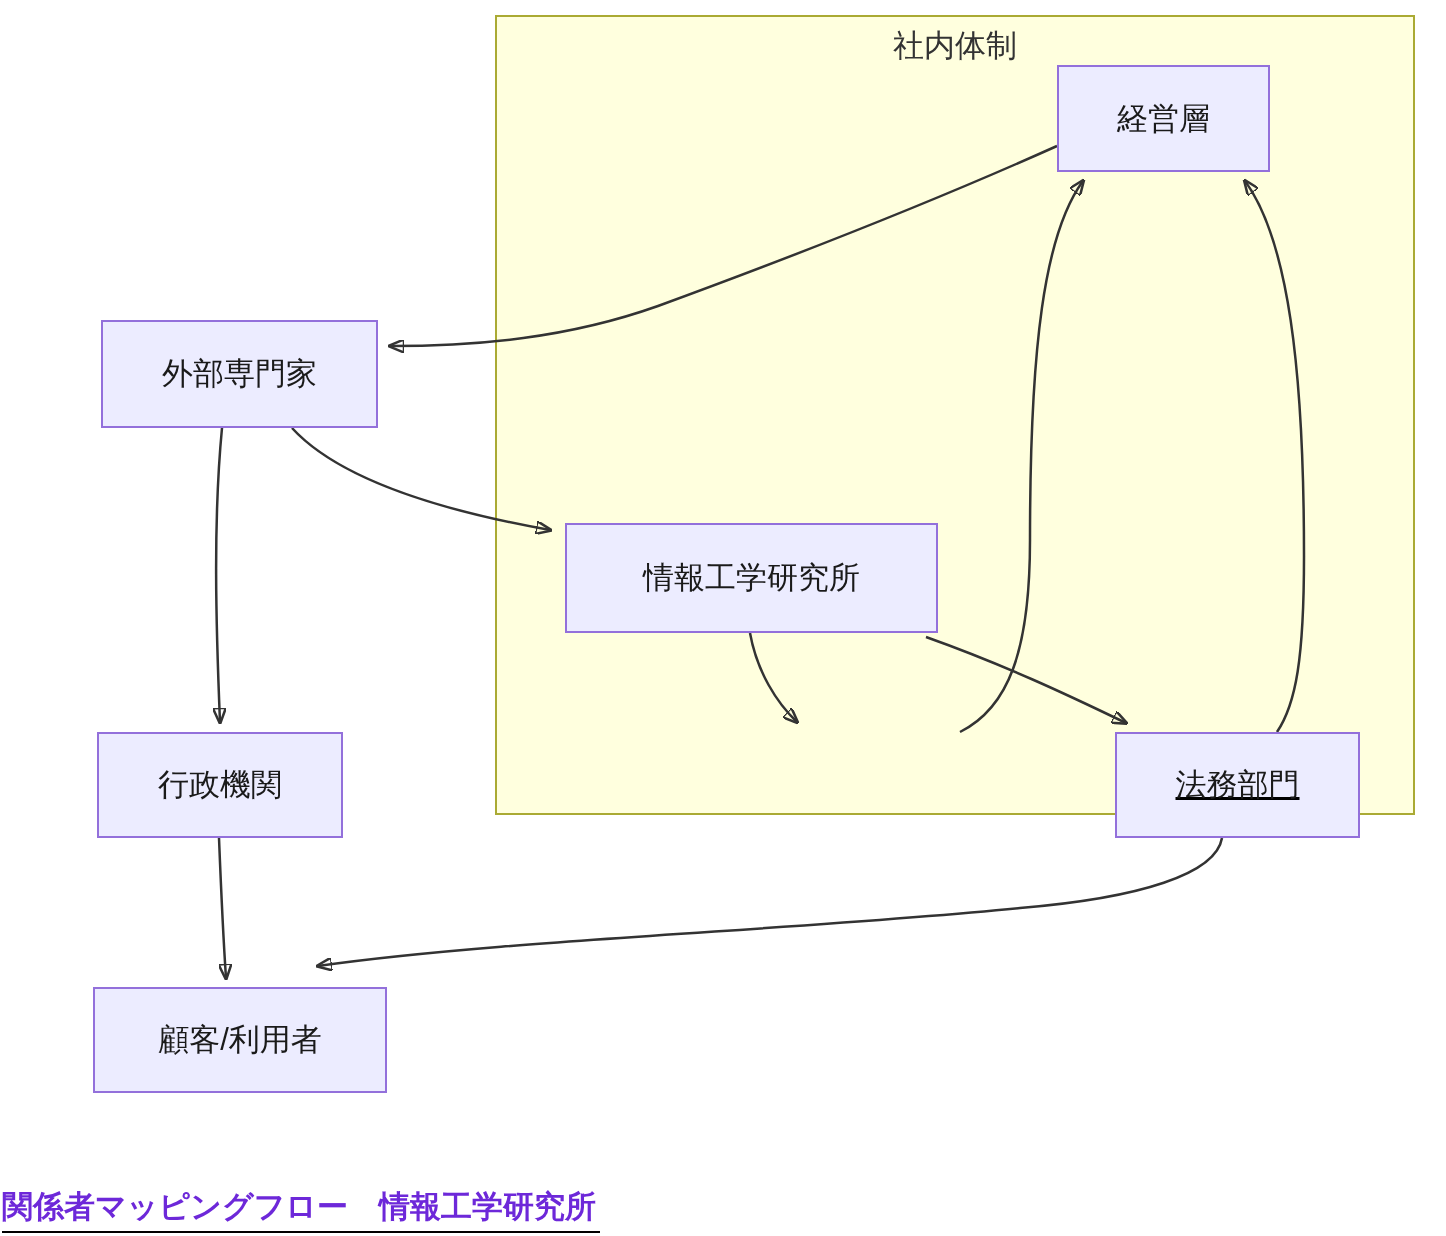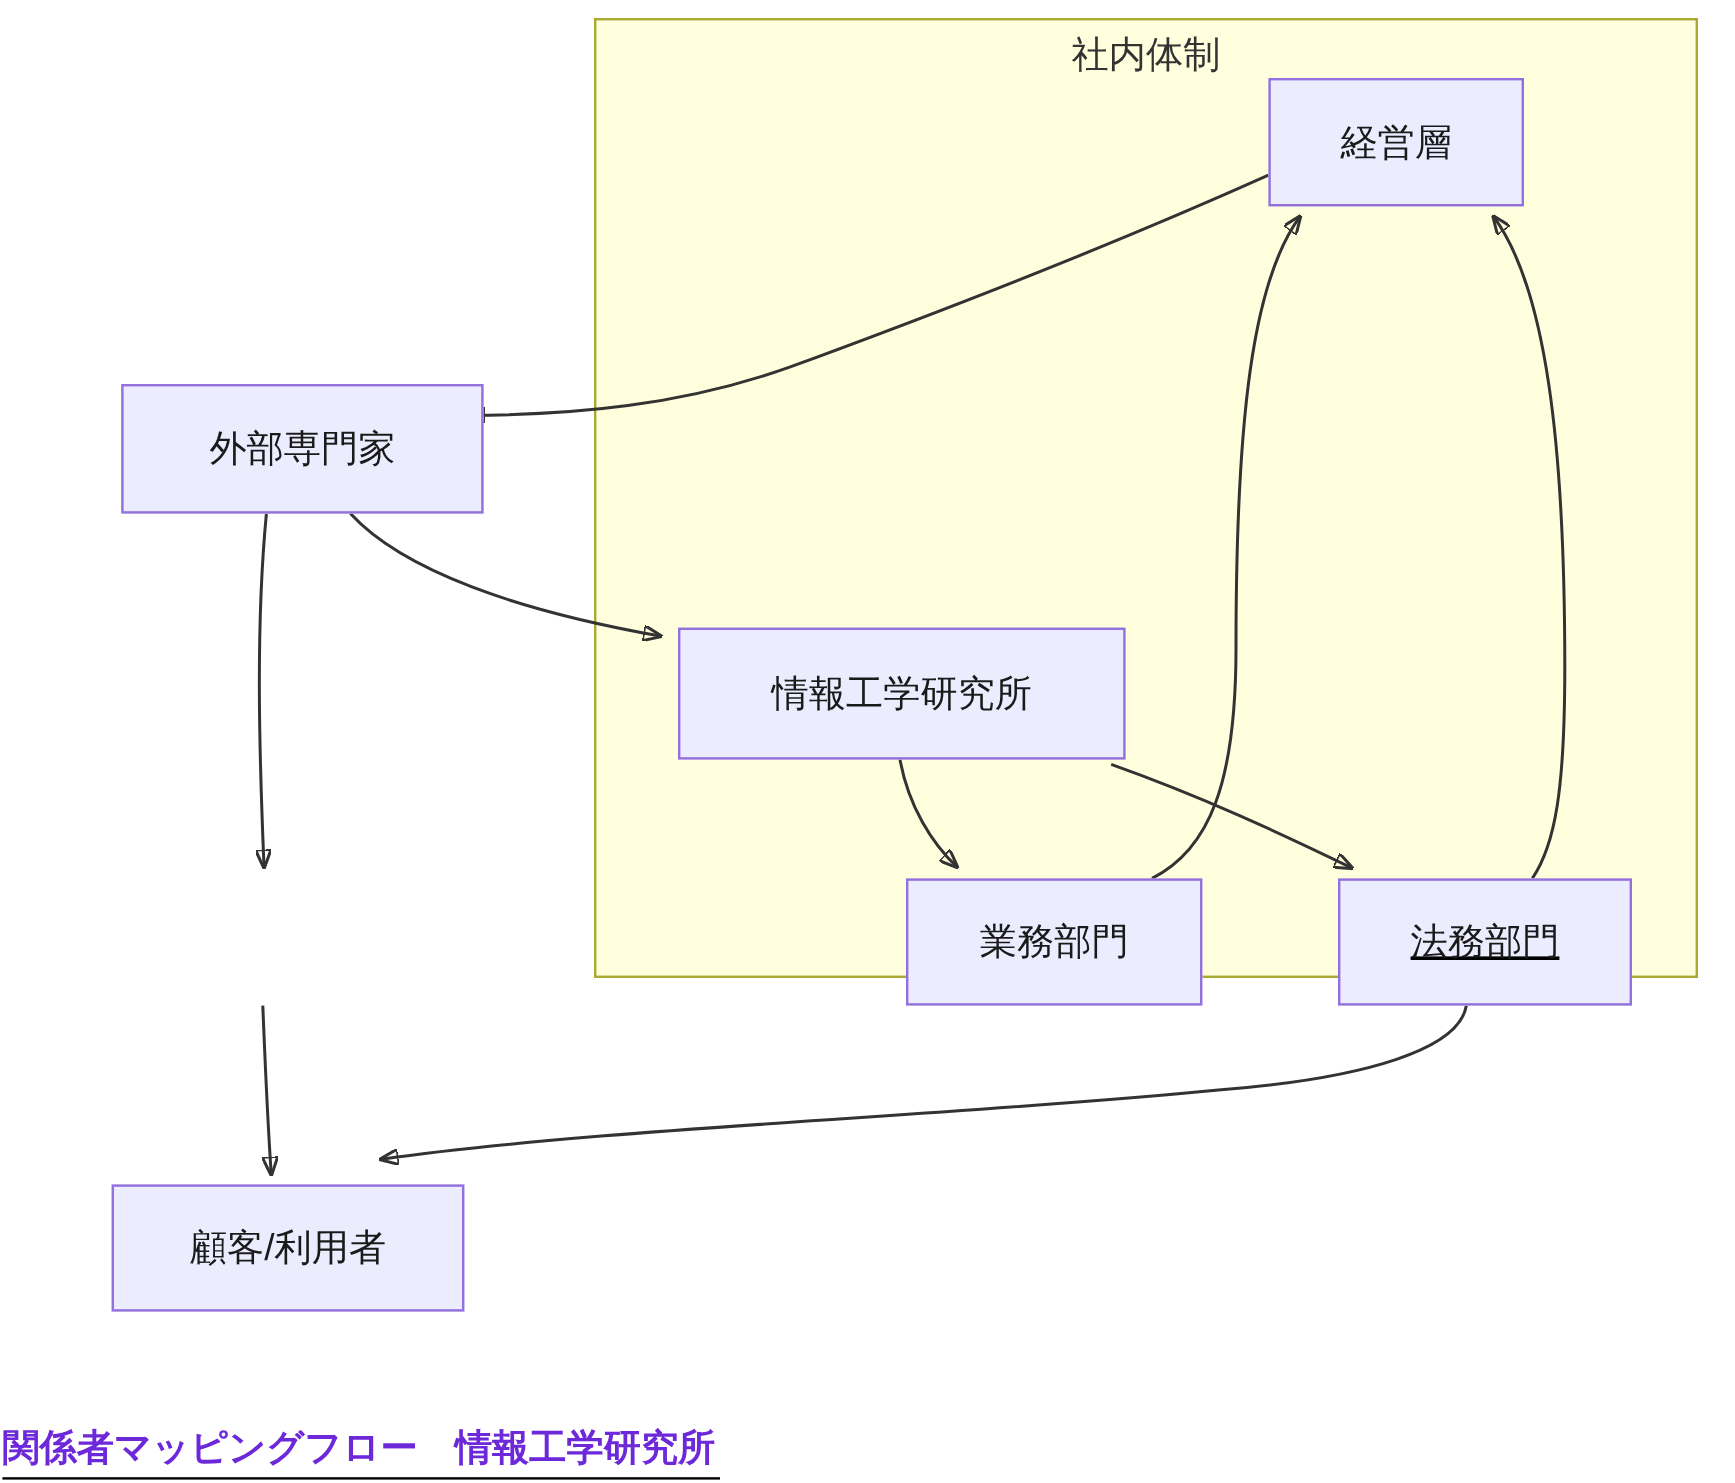--- a/index.html
+++ b/index.html
@@ -84,36 +84,36 @@
     <path d="M 926,637 C 1002,664 1066,694 1126,723" marker-end="url(#arrow)"></path>
     <path d="M 960,732 C 1008,708 1030,652 1030,540 C 1030,348 1044,234 1083,181" marker-end="url(#arrow)"></path>
     <path d="M 1277,732 C 1296,704 1304,658 1304,556 C 1304,368 1288,240 1245,181" marker-end="url(#arrow)"></path>
     <path d="M 1222,838 C 1216,874 1140,898 1020,908 C 800,930 500,940 318,966" marker-end="url(#arrow)"></path>
   </svg>
 
   <div class="node" style="left:1057px;top:65px;width:213px;height:107px;">
     <span class="node-label">経営層</span>
   </div>
 
-  <div class="node" style="left:101px;top:320px;width:302px;height:108px;">
+  <div class="node" style="left:101px;top:320px;width:277px;height:108px;">
     <span class="node-label">外部専門家</span>
   </div>
 
   <div class="node" style="left:565px;top:523px;width:373px;height:110px;">
     <span class="node-label">情報工学研究所</span>
   </div>
 
-  <div class="node" style="left:755px;top:732px;width:247px;height:106px;">
-    <span class="node-label">業務部門</span>
-  </div>
 
   <div class="node" style="left:1115px;top:732px;width:245px;height:106px;text-decoration:underline;">
     <span class="node-label">法務部門</span>
   </div>
 
+  <div class="node" style="left:97px;top:732px;width:246px;height:106px;">
+    <span class="node-label">行政機関</span>
+  </div>
 
   <div class="node" style="left:93px;top:987px;width:294px;height:106px;">
     <span class="node-label">顧客/利用者</span>
   </div>
 
   <div class="diagram-title">関係者マッピングフロー　情報工学研究所</div>
 
 </div>
 
 </body></html>

